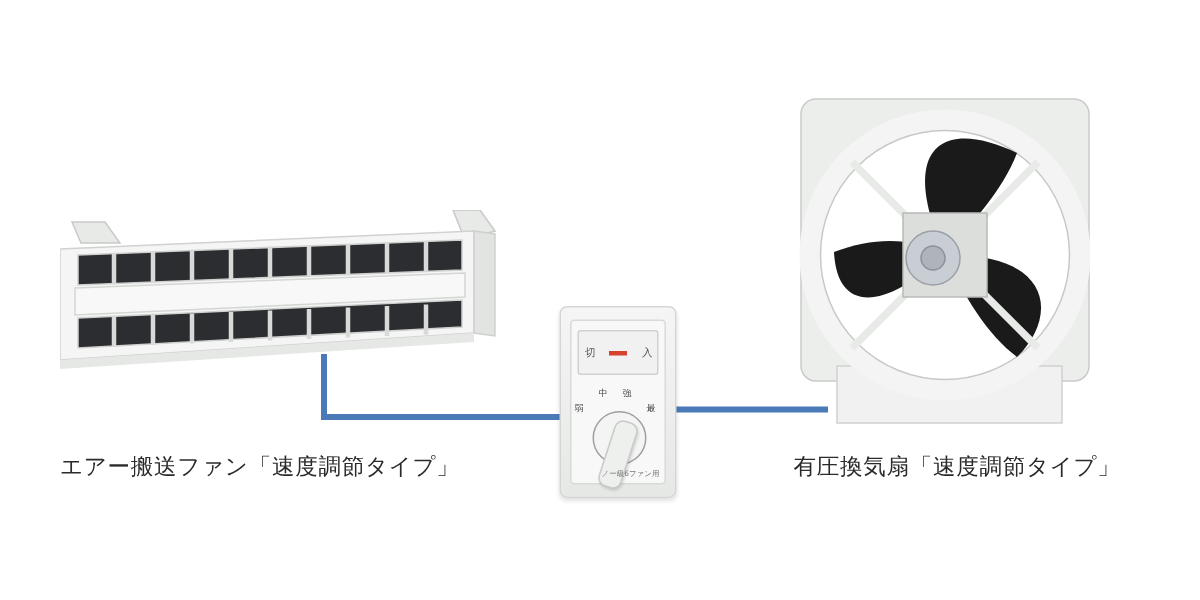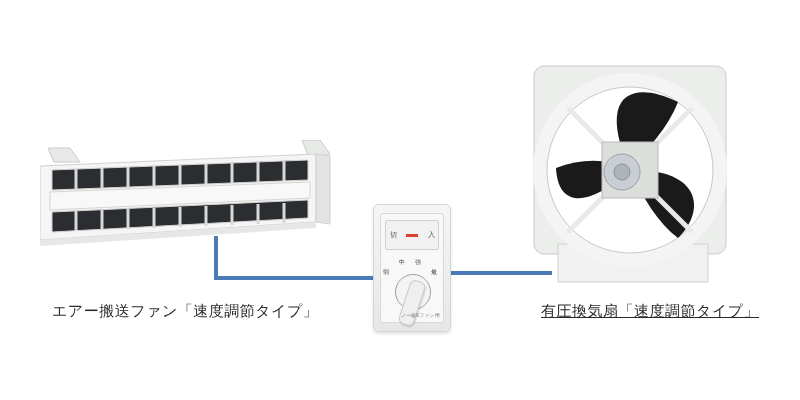--- a/index.html
+++ b/index.html
@@ -2,21 +2,21 @@
 <html><head>
 <meta charset="utf-8">
 <style>
   html, body { margin: 0; padding: 0; }
   body {
     width: 800px; height: 400px; background: #ffffff; position: relative; overflow: hidden;
     font-family: "DejaVu Serif", "Liberation Serif", serif;
   }
   .abs { position: absolute; }
   .label {
-    position: absolute; font-size: 15px; color: #2a2a2a; white-space: nowrap; letter-spacing: 0.5px; margin-left: 12px;
+    position: absolute; font-size: 15px; color: #2a2a2a; white-space: nowrap; letter-spacing: 0.5px;
   }
   .wire { position: absolute; background: #4a7ab8; }
   
   .conveyor { left: 40px; top: 140px; width: 300px; height: 110px; }
   
   .ctrl {
     left: 373px; top: 204px; width: 76px; height: 126px;
     background: linear-gradient(#f4f5f4, #e6e8e6); border: 1px solid #d4d6d4; border-radius: 5px;
     box-shadow: 0 2px 3px rgba(0,0,0,0.12);
   }
@@ -129,13 +129,13 @@
       <line x1="164" y1="50" x2="40" y2="174"></line>
     </g>
 
     <rect x="74" y="84" width="56" height="56" fill="#dcdedb" stroke="#b8bab8"></rect>
     <circle cx="94" cy="114" r="18" fill="#c9ced4" stroke="#9aa0a6"></circle>
     <circle cx="94" cy="114" r="8" fill="#aeb4ba" stroke="#8b9197"></circle>
   </svg>
 </div>
 
 <div class="label" style="left:40px; top:302px;">エアー搬送ファン「速度調節タイプ」</div>
-<div class="label" style="left:529px; top:302px;text-decoration:underline;">有圧換気扇「速度調節タイプ」</div>
+<div class="label" style="left:529px; top:302px;">有圧換気扇「速度調節タイプ」</div>
 
 </body></html>

